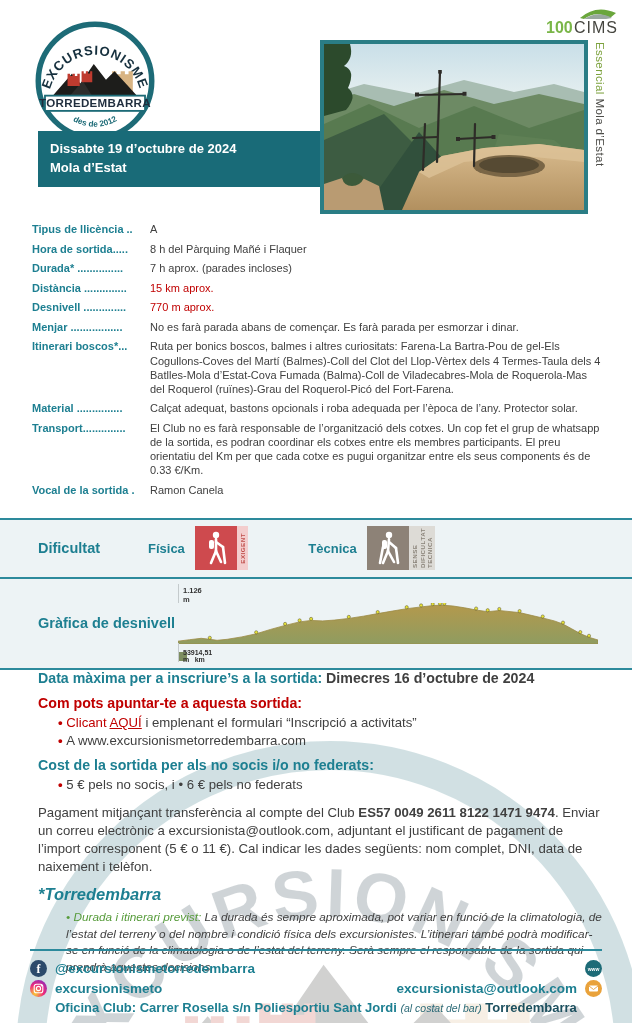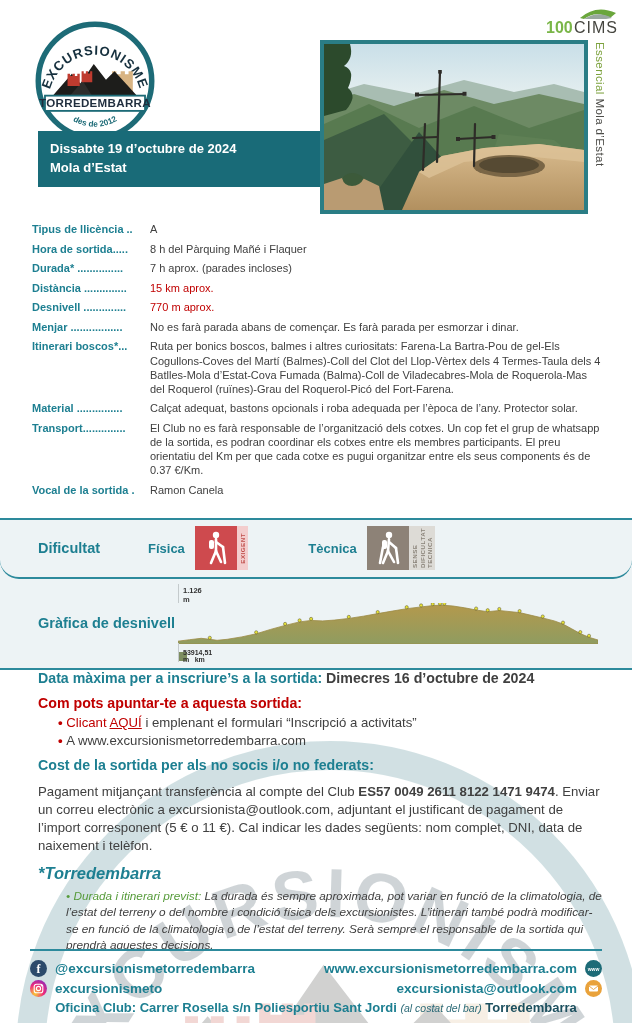--- a/index.html
+++ b/index.html
@@ -21,21 +21,21 @@
   
   .details{margin:2px 28px 0 32px;font-size:11px;line-height:1.28;}
   .drow{display:grid;grid-template-columns:118px 1fr;margin-bottom:5.5px;}
   .dlabel{color:var(--teal);font-weight:bold;white-space:nowrap;overflow:hidden;}
   .dvalue{color:var(--text);}
   .dvalue.red{color:var(--red);}
   
   .diff-panel{margin-top:21px;border-top:2px solid var(--teal_line);
        border-bottom:2px solid var(--teal_line);background:#edf3f5;}
   .diff-row{display:flex;align-items:center;padding:6px 30px 6px 38px;min-height:45px;}
-  .diff-row.first{border-bottom:2px solid var(--teal_line);border-radius:19px;}
+  .diff-row.first{border-bottom:2px solid var(--teal_line);}
   .diff-title{color:var(--teal);font-weight:bold;font-size:14.5px;width:110px;}
   .dif-label{color:var(--teal);font-weight:bold;font-size:13px;margin-right:10px;}
   .level{display:flex;align-items:stretch;height:44px;margin-right:60px;}
   .level .sq{width:42px;height:44px;display:flex;align-items:center;justify-content:center;}
   .sq.red{background:var(--icon_red);}
   .sq.gray{background:var(--icon_gray);}
   .strip{display:flex;align-items:center;justify-content:center;padding:0 2px;}
   .strip.pink{background:var(--strip_pink);}
   .strip.lgray{background:var(--strip_gray);}
   .vtext{writing-mode:vertical-rl;transform:rotate(180deg);font-size:6.2px;line-height:7.5px;
@@ -204,21 +204,21 @@
     <div class="drow">
       <span class="dlabel">Itinerari boscos*...</span>
       <span class="dvalue">Ruta per bonics boscos, balmes i altres curiositats: Farena-La Bartra-Pou de gel-Els Cogullons-Coves del Martí (Balmes)-Coll del Clot del Llop-Vèrtex dels 4 Termes-Taula dels 4 Batlles-Mola d’Estat-Cova Fumada (Balma)-Coll de Viladecabres-Mola de Roquerola-Mas del Roquerol (ruïnes)-Grau del Roquerol-Picó del Fort-Farena.</span>
     </div>
     <div class="drow">
       <span class="dlabel">Material ...............</span>
       <span class="dvalue">Calçat adequat, bastons opcionals i roba adequada per l’època de l’any. Protector solar.</span>
     </div>
     <div class="drow">
       <span class="dlabel">Transport..............</span>
-      <span class="dvalue">El Club no es farà responsable de l’organització dels cotxes. Un cop fet el grup de whatsapp de la sortida, es podran coordinar els cotxes entre els membres participants. El preu orientatiu del Km per que cada cotxe es pugui organitzar entre els seus components és de 0.37 €/Km.</span>
+      <span class="dvalue">El Club no es farà responsable de l’organització dels cotxes. Un cop fet el grup de whatsapp de la sortida, es podran coordinar els cotxes entre els membres participants. El preu orientatiu del Km per que cada cotxe es pugui organitzar entre els seus components és de 0.33 €/Km.</span>
     </div>
     <div class="drow">
       <span class="dlabel">Vocal de la sortida .</span>
       <span class="dvalue">Ramon Canela</span>
     </div>
   </div>
 
   <div class="diff-panel">
     <div class="diff-row first">
       <span class="diff-title">Dificultat</span>
@@ -316,20 +316,25 @@
   <div class="sec bullets">
     <div>
       <span class="bullet-dot">• </span><span class="aqui">Clicant </span><span class="aqui"><u>AQUÍ</u></span><span>  i emplenant el formulari “Inscripció a activitats”</span>
     </div>
     <div>
       <span class="bullet-dot">• </span><span>A www.excursionismetorredembarra.com</span>
     </div>
   </div>
 
   <div class="sec h-teal">Cost de la sortida per als no socis i/o no federats:</div>
+  <div class="sec bullets" style="margin-bottom:2px;">
+    <div>
+      <span class="bullet-dot">• </span><span>5 € pels no socis, i • 6 € pels no federats</span>
+    </div>
+  </div>
 
   <div class="sec pay">
     <span>Pagament mitjançant transferència al compte del Club </span><b>ES57 0049 2611 8122 1471 9474</b><span>. Enviar un correu electrònic a excursionista@outlook.com, adjuntant el justificant de pagament de l’import corresponent (5 € o 11 €). Cal indicar les dades següents: nom complet, DNI, data de naixement i telèfon.</span>
   </div>
 
   <div class="sec obs-title">*Torredembarra</div>
   <div class="sec obs-item">
     <span class="g">• Durada i itinerari previst:</span><span> La durada és sempre aproximada, pot variar en funció de la climatologia, de l’estat del terreny o del nombre i condició física dels excursionistes. L’itinerari també podrà modificar-se en funció de la climatologia o de l’estat del terreny. Serà sempre el responsable de la sortida qui prendrà aquestes decisions.</span>
   </div>
 
@@ -342,21 +347,20 @@
 <div class="footer">
   <div class="f-row">
     <span class="f-left">
       <svg class="icon16" viewBox="0 0 17 17">
         <circle cx="8.5" cy="8.5" r="8.5" fill="#2c4a6b"></circle>
         <text x="8.5" y="13" text-anchor="middle" font-size="12" font-weight="bold" fill="#fff" font-family="Liberation Serif, serif">f</text>
       </svg>
       <span class="f-text">@excursionismetorredembarra</span>
     </span>
     <span class="f-right">
-      <span class="f-text">www.excursionismetorredembarra.com</span>
       <svg class="icon16" viewBox="0 0 17 17">
         <circle cx="8.5" cy="8.5" r="8.5" fill="#1d6b77"></circle>
         <text x="8.5" y="11" text-anchor="middle" font-size="5" font-weight="bold" fill="#fff" font-family="Liberation Sans, sans-serif">www</text>
       </svg>
     </span>
   </div>
   <div class="f-row">
     <span class="f-left">
       <svg class="icon16" viewBox="0 0 17 17">
         <defs>

